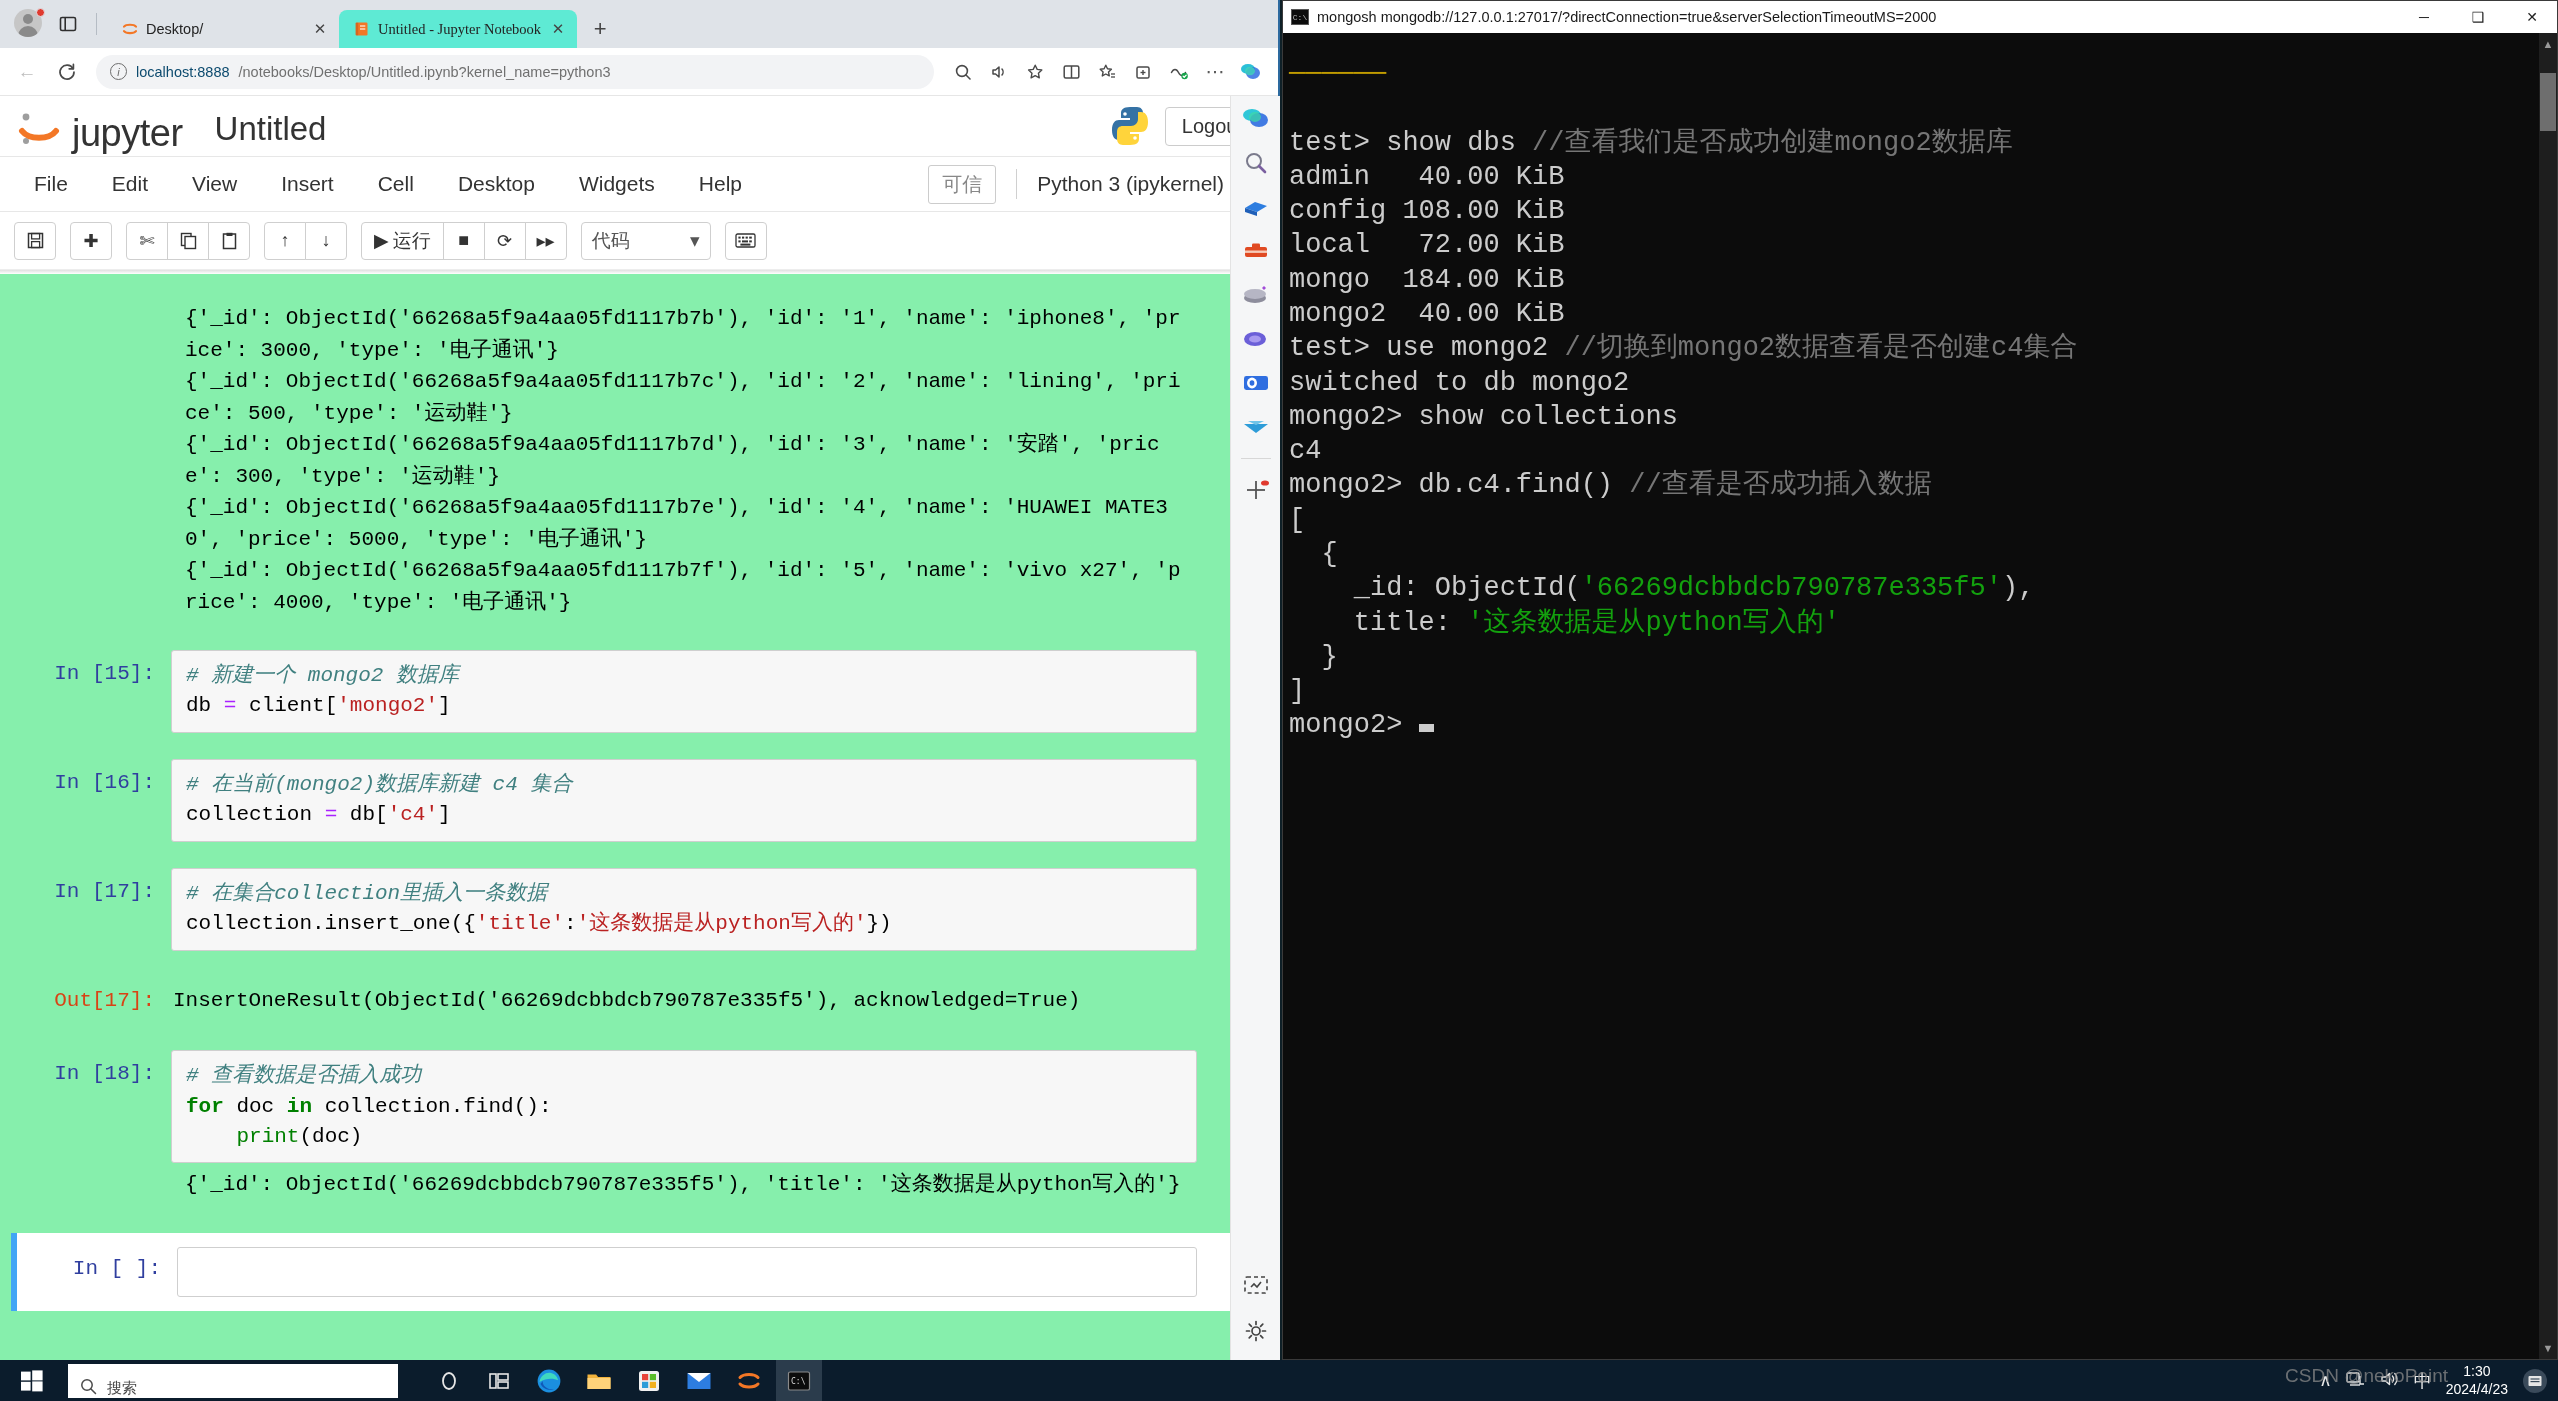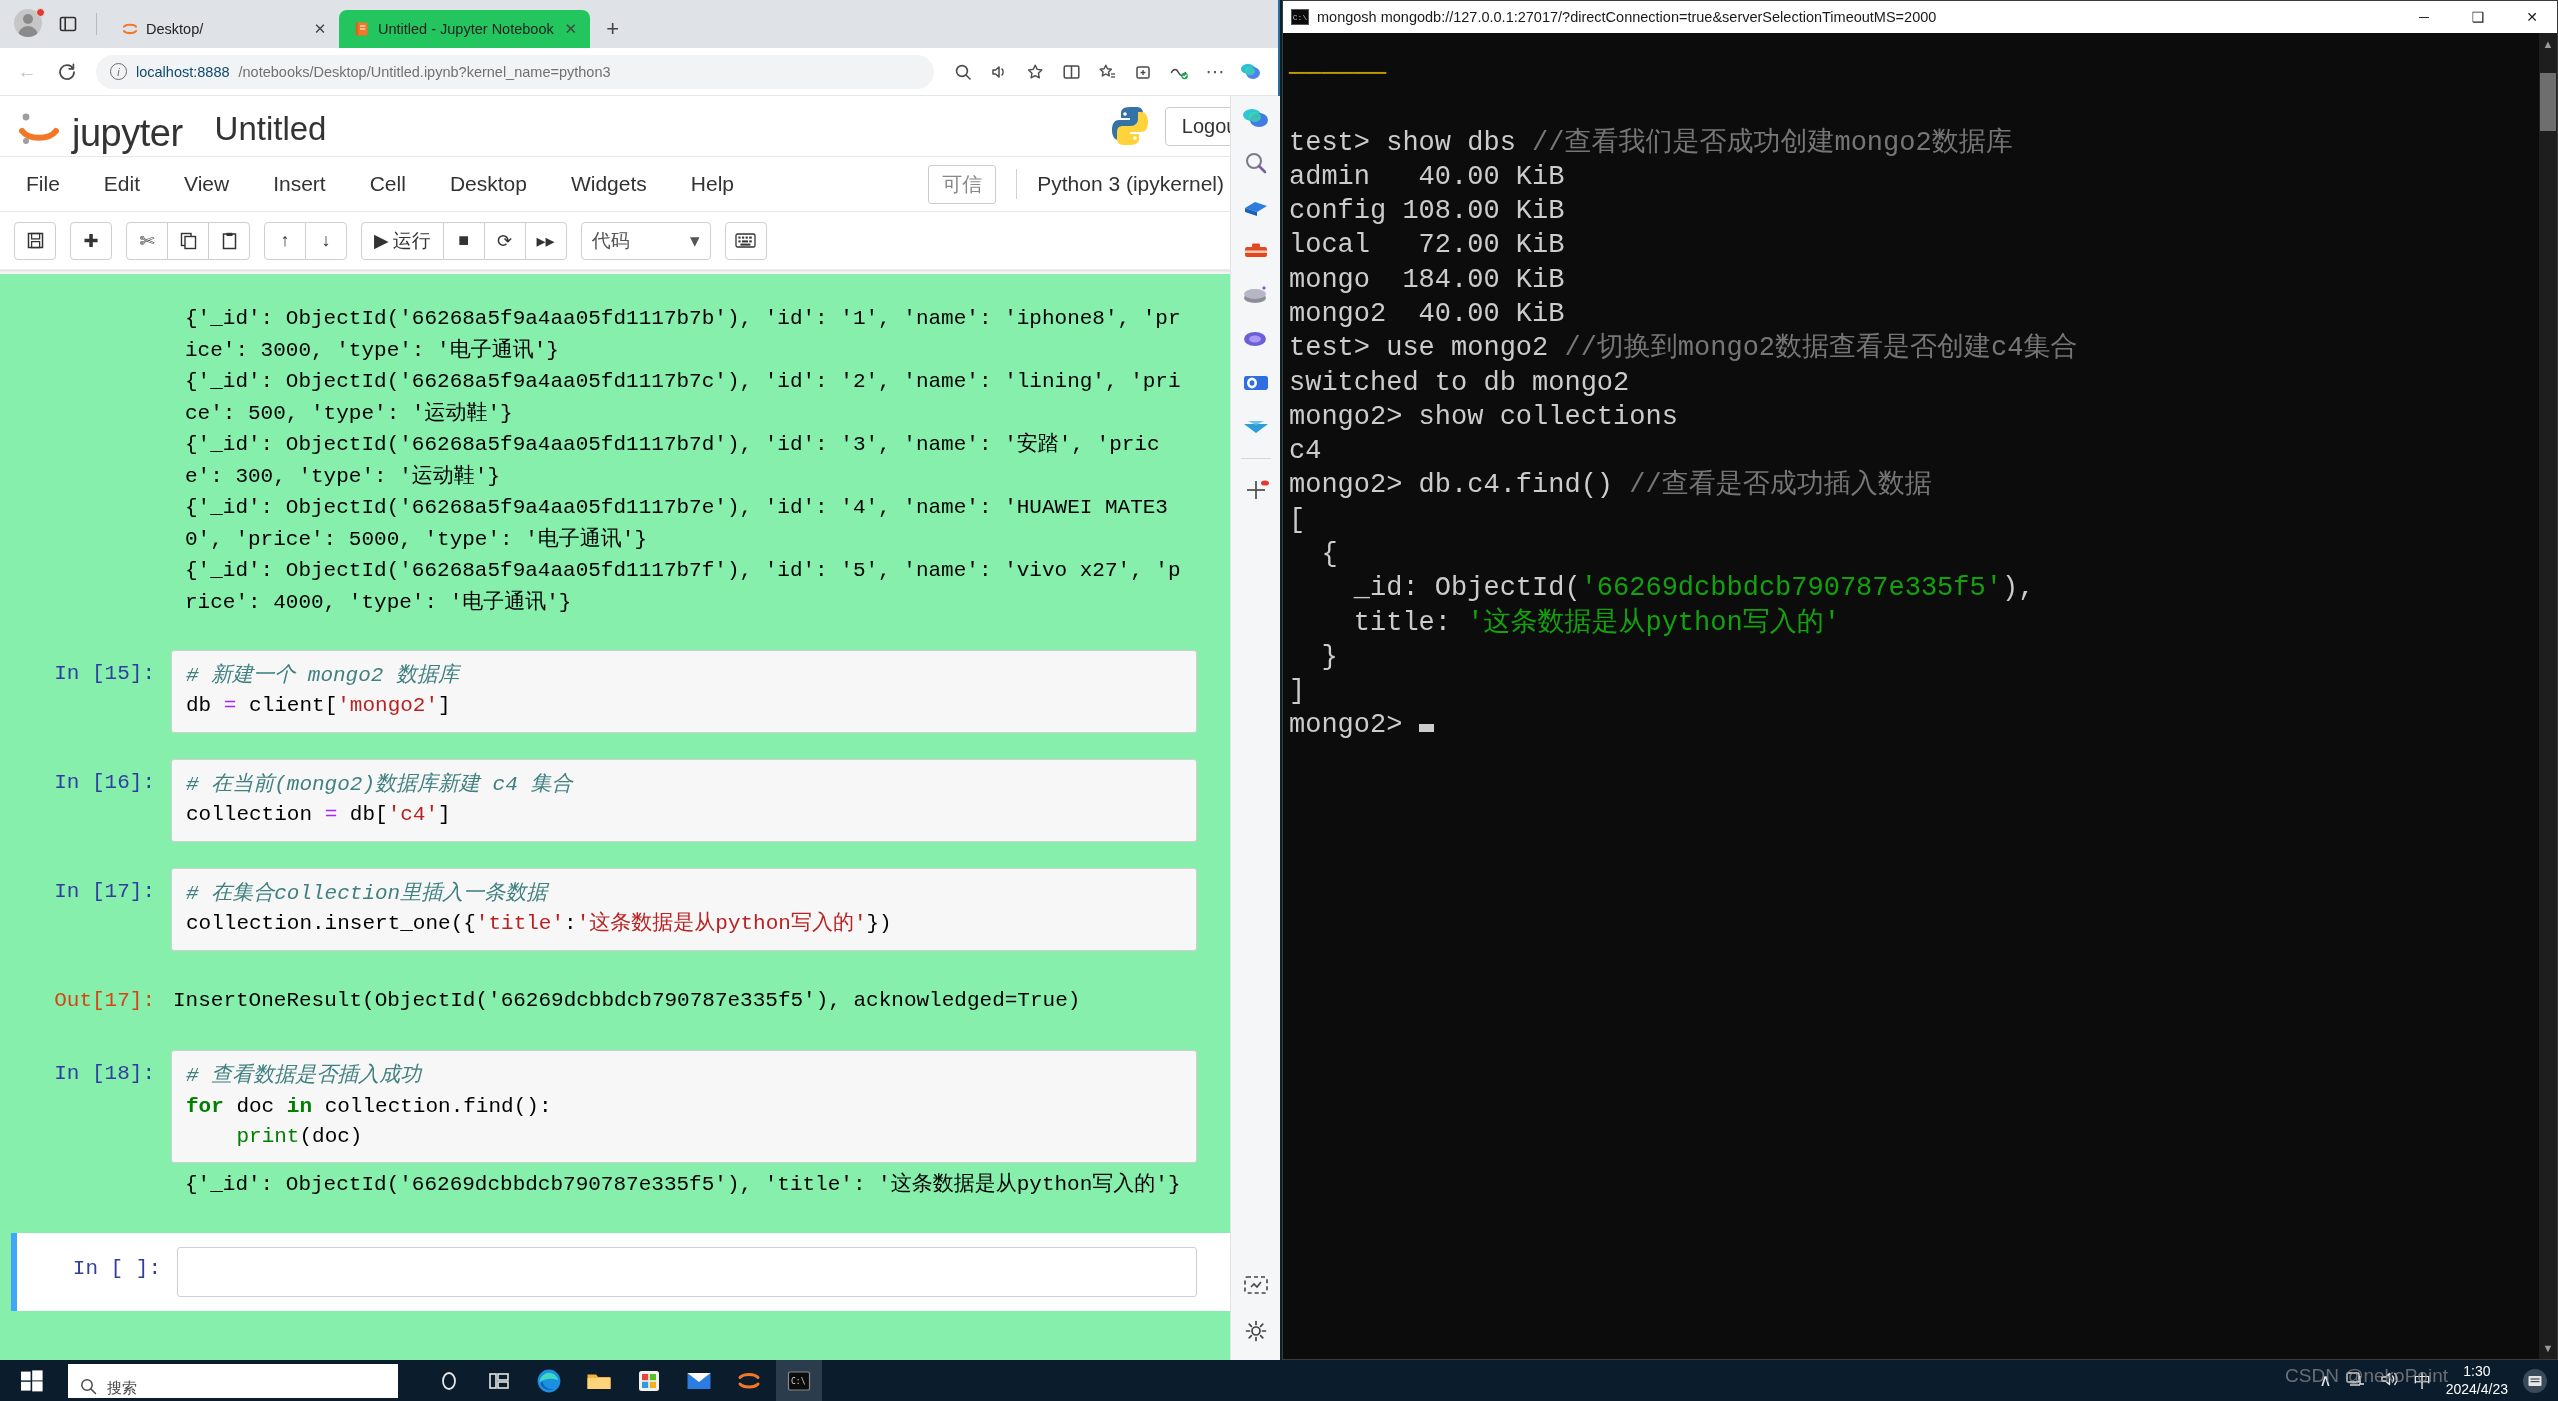--- a/index.html
+++ b/index.html
@@ -52,21 +52,21 @@
   }
   .vdiv { width: 1px; height: 22px; background: #b5bcc4; margin: 0 4px; }
 
   .tab {
     height: 38px; display: flex; align-items: center; gap: 8px;
     padding: 0 10px 0 14px; min-width: 232px; max-width: 260px;
     border-radius: 8px 8px 0 0; font-size: 14.5px; color: #232323;
     position: relative;
   }
   .tab.inactive { background: #dfe3e8; }
-  .tab.active { background: #22c55e; }
+  .tab.active { background: #5eead4; font-family: Liberation Serif, serif; }
   .tab-title { flex: 1; white-space: nowrap; overflow: hidden; text-overflow: ellipsis; }
   .tab-close { width: 18px; height: 18px; display: flex; align-items: center;
                justify-content: center; font-size: 15px; color: #444; }
   .tab-fav { width: 17px; height: 17px; flex: 0 0 17px; display:flex; align-items:center; justify-content:center;}
   .newtab { width: 34px; height: 34px; display: flex; align-items: center;
             justify-content: center; font-size: 22px; color: #444; margin-left: 6px; margin-bottom:2px;}
 
   
   .addrbar {
     height: 48px; background: #ffffff; display: flex; align-items: center;
@@ -101,21 +101,21 @@
   .jlogo-mark { width: 44px; height: 44px; position: relative; }
   .jlogo-text { font-size: 38px; color: #333; letter-spacing: -0.5px; line-height: 0.92; }
   .jtitle { font-size: 33px; color: #333; line-height: 0.92; margin-left: 14px; margin-top: 6px;}
   .jheader-right { margin-left: auto; display: flex; align-items: center; gap: 12px; }
   .py-logo { width: 46px; height: 46px; position: relative; }
   .logout-btn {
     border: 1px solid #ccc; border-radius: 4px; background: #fff;
     padding: 7px 16px; font-size: 20px; color: #333;
   }
   .jmenubar-wrap { border-top: 1px solid #e7e7e7; border-bottom:1px solid #e7e7e7; background: #fff;}
-  .jmenubar { display: flex; align-items: center; height: 54px; padding-left: 26px; gap: 44px; }
+  .jmenubar { display: flex; align-items: center; height: 54px; padding-left: 34px; gap: 44px; }
   .jmenu-item { font-size: 21px; color: #333; }
   .jtrust {
     border: 1px solid #ccc; border-radius: 3px; padding: 5px 13px;
     font-size: 20px; color: #888; background: #fff;
   }
   .jkernel { font-size: 21px; color: #333; display: flex; align-items: center; gap: 10px; }
   .kcircle { width: 18px; height: 18px; border: 2px solid #333; border-radius: 50%; }
   .kdivider { width: 1px; height: 30px; background: #d0d0d0; }
 
   .jtoolbar {

